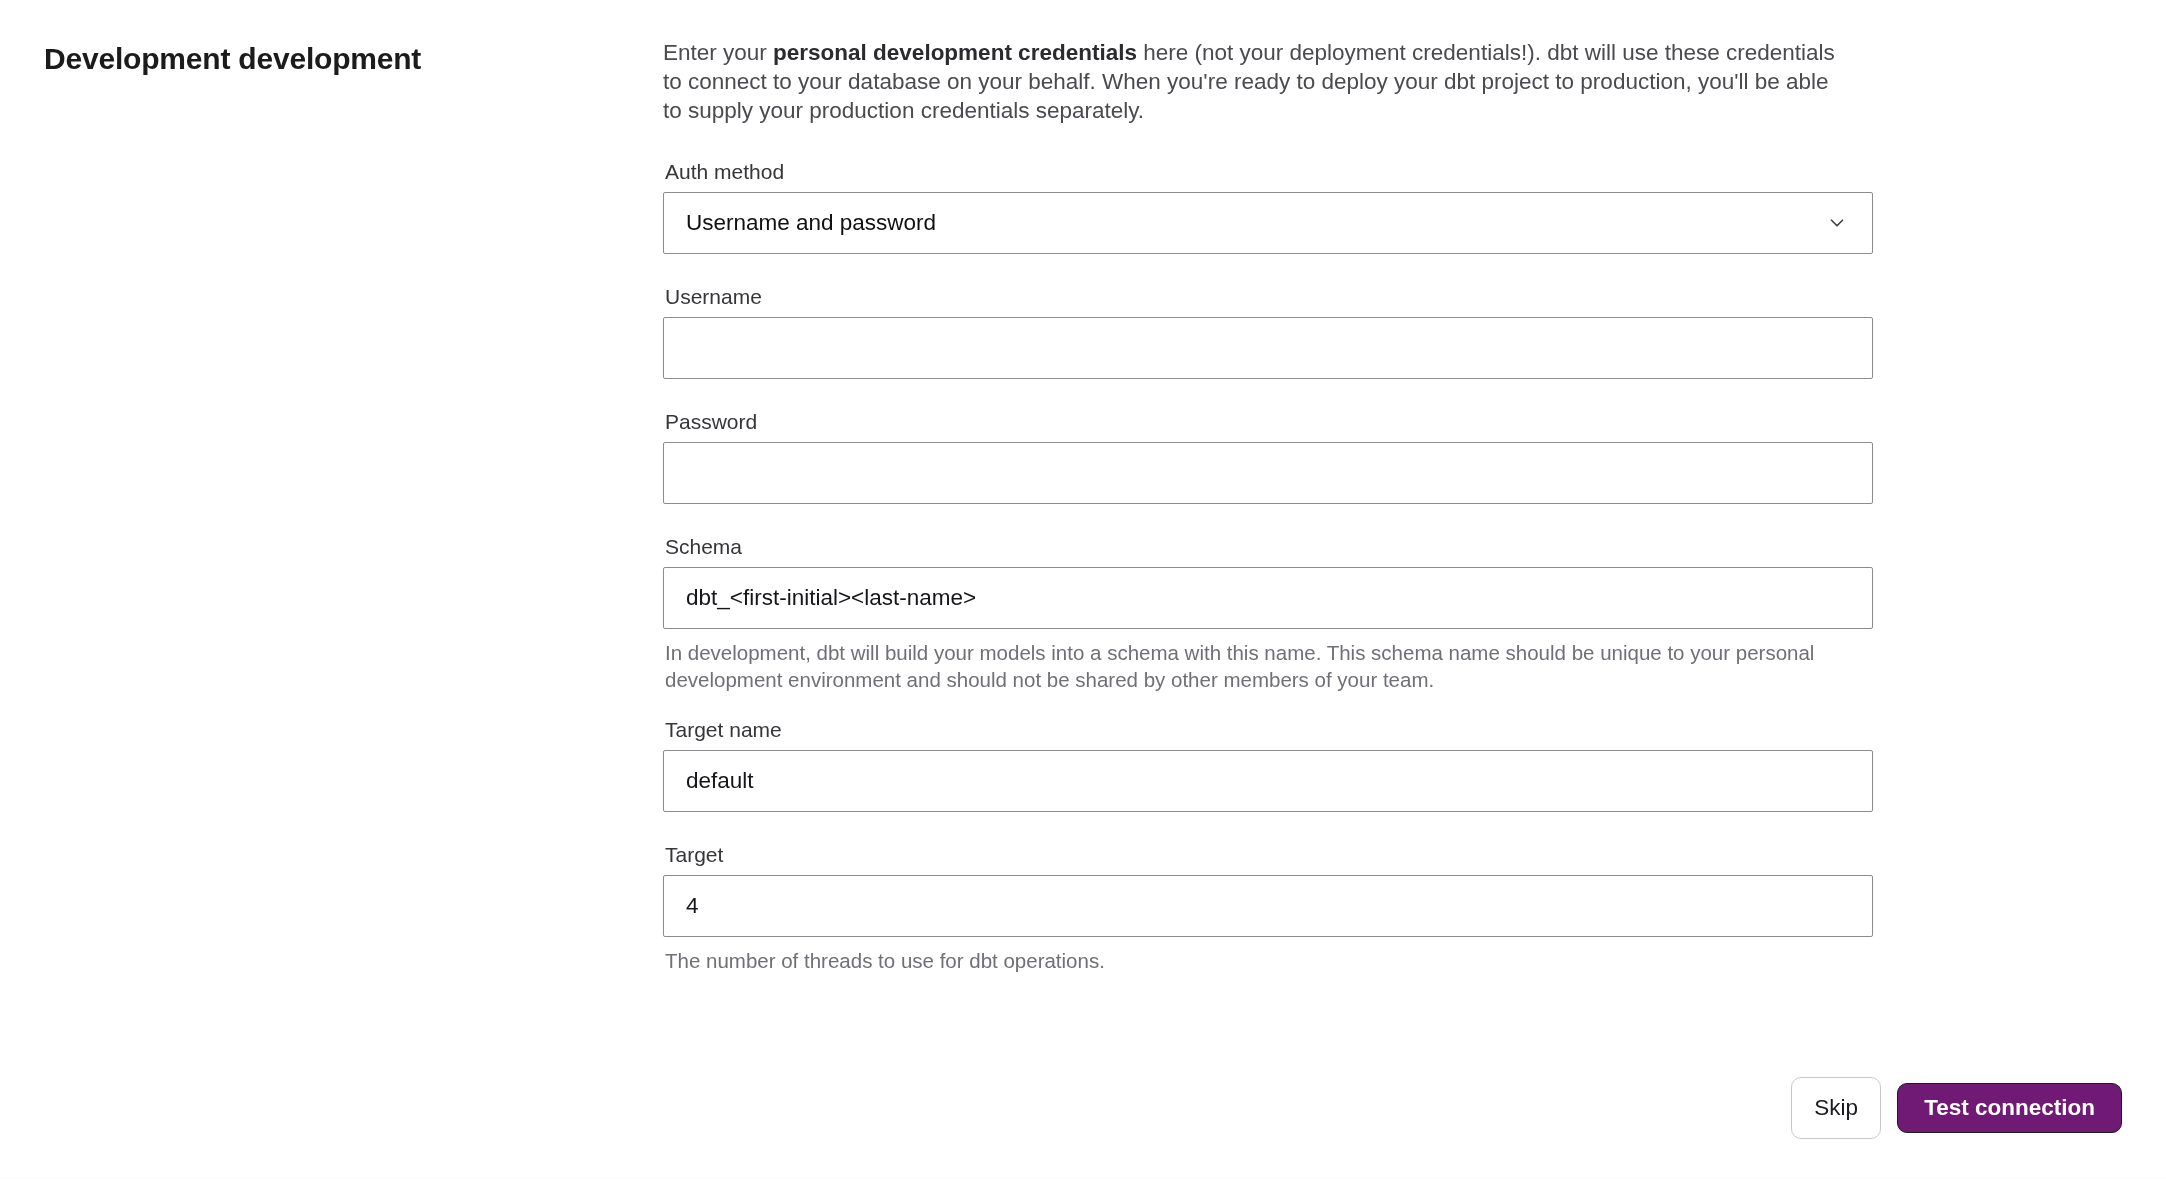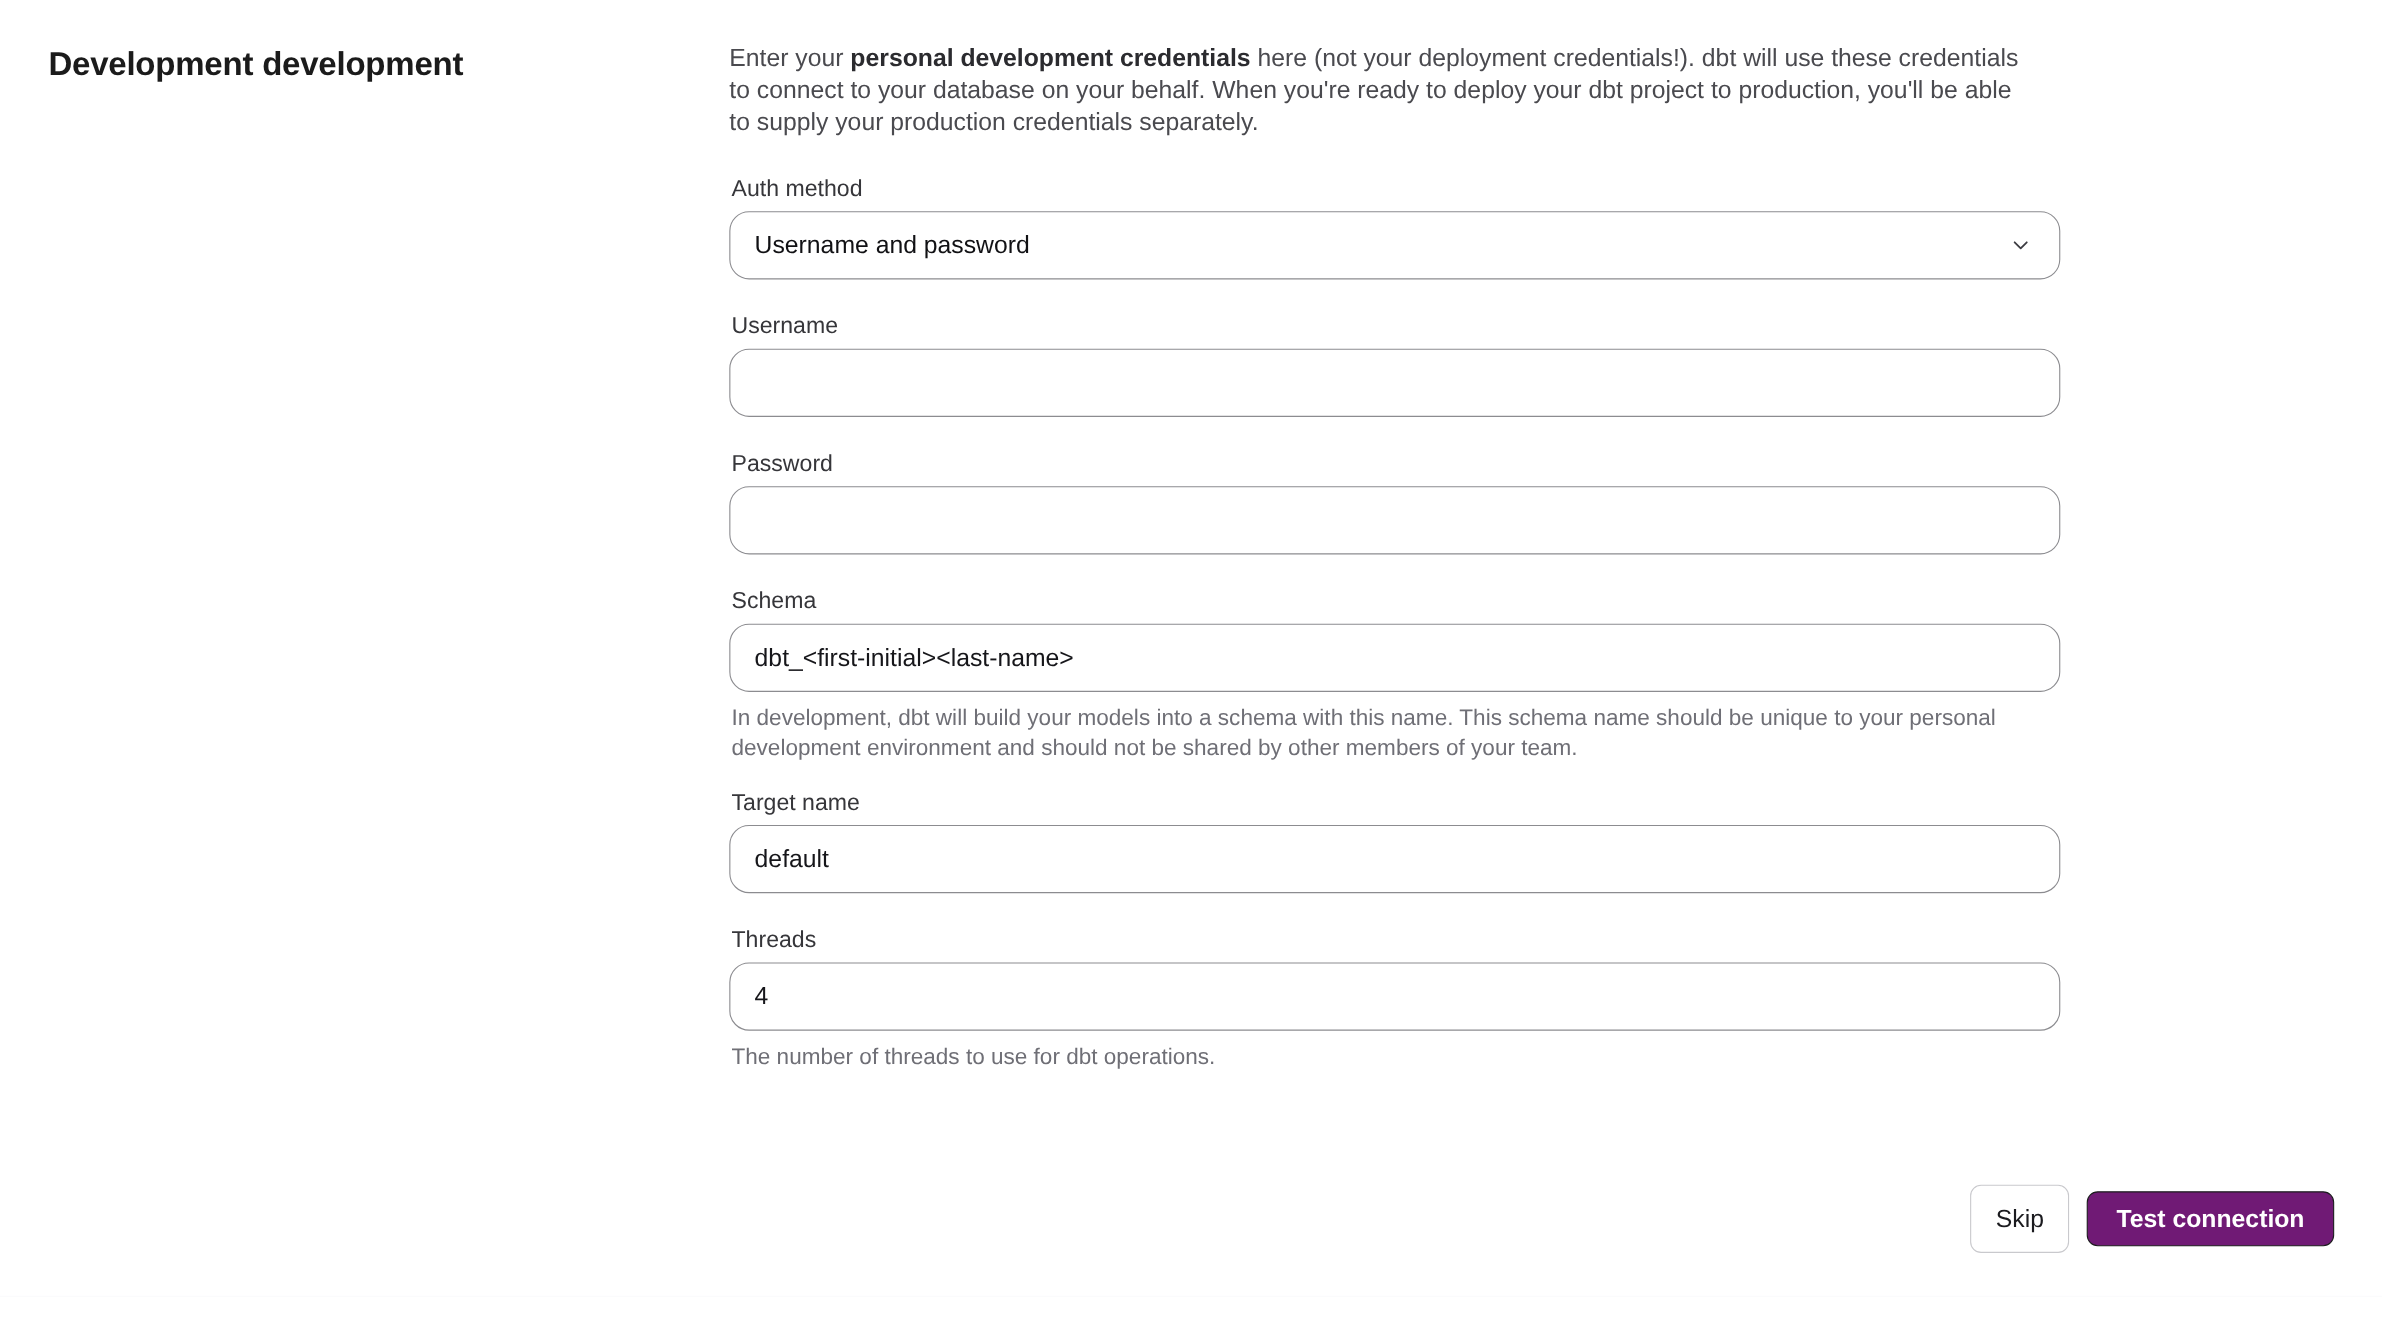--- a/index.html
+++ b/index.html
@@ -61,21 +61,21 @@
     font-size: 21px;
     line-height: 26px;
     color: #36363a;
     margin: 0 0 7px 2px;
   }
 
   .control {
     width: 1210px;
     height: 62px;
     border: 1px solid #8c8c90;
-    border-radius: 18px;
+    border-radius: 2px;
     background: #ffffff;
     display: flex;
     align-items: center;
     padding: 0 22px;
     font-size: 22px;
     color: #16161a;
     position: relative;
   }
   .control.empty { height: 62px; }
 
@@ -217,21 +217,21 @@
     <div class="field">
       <label class="field-label">Target name</label>
       <div class="control">
         <span class="input-value">default</span>
       </div>
     </div>
 
     <div class="gap-sm"></div>
 
     <div class="field">
-      <label class="field-label">Threads</label>
+      <label class="field-label">Target</label>
       <div class="control">
         <span class="input-value">4</span>
       </div>
       <p class="help-text">The number of threads to use for dbt operations.</p>
     </div>
 
   </div>
 
   <div class="actions">
     <button class="btn btn-secondary">Skip</button>

